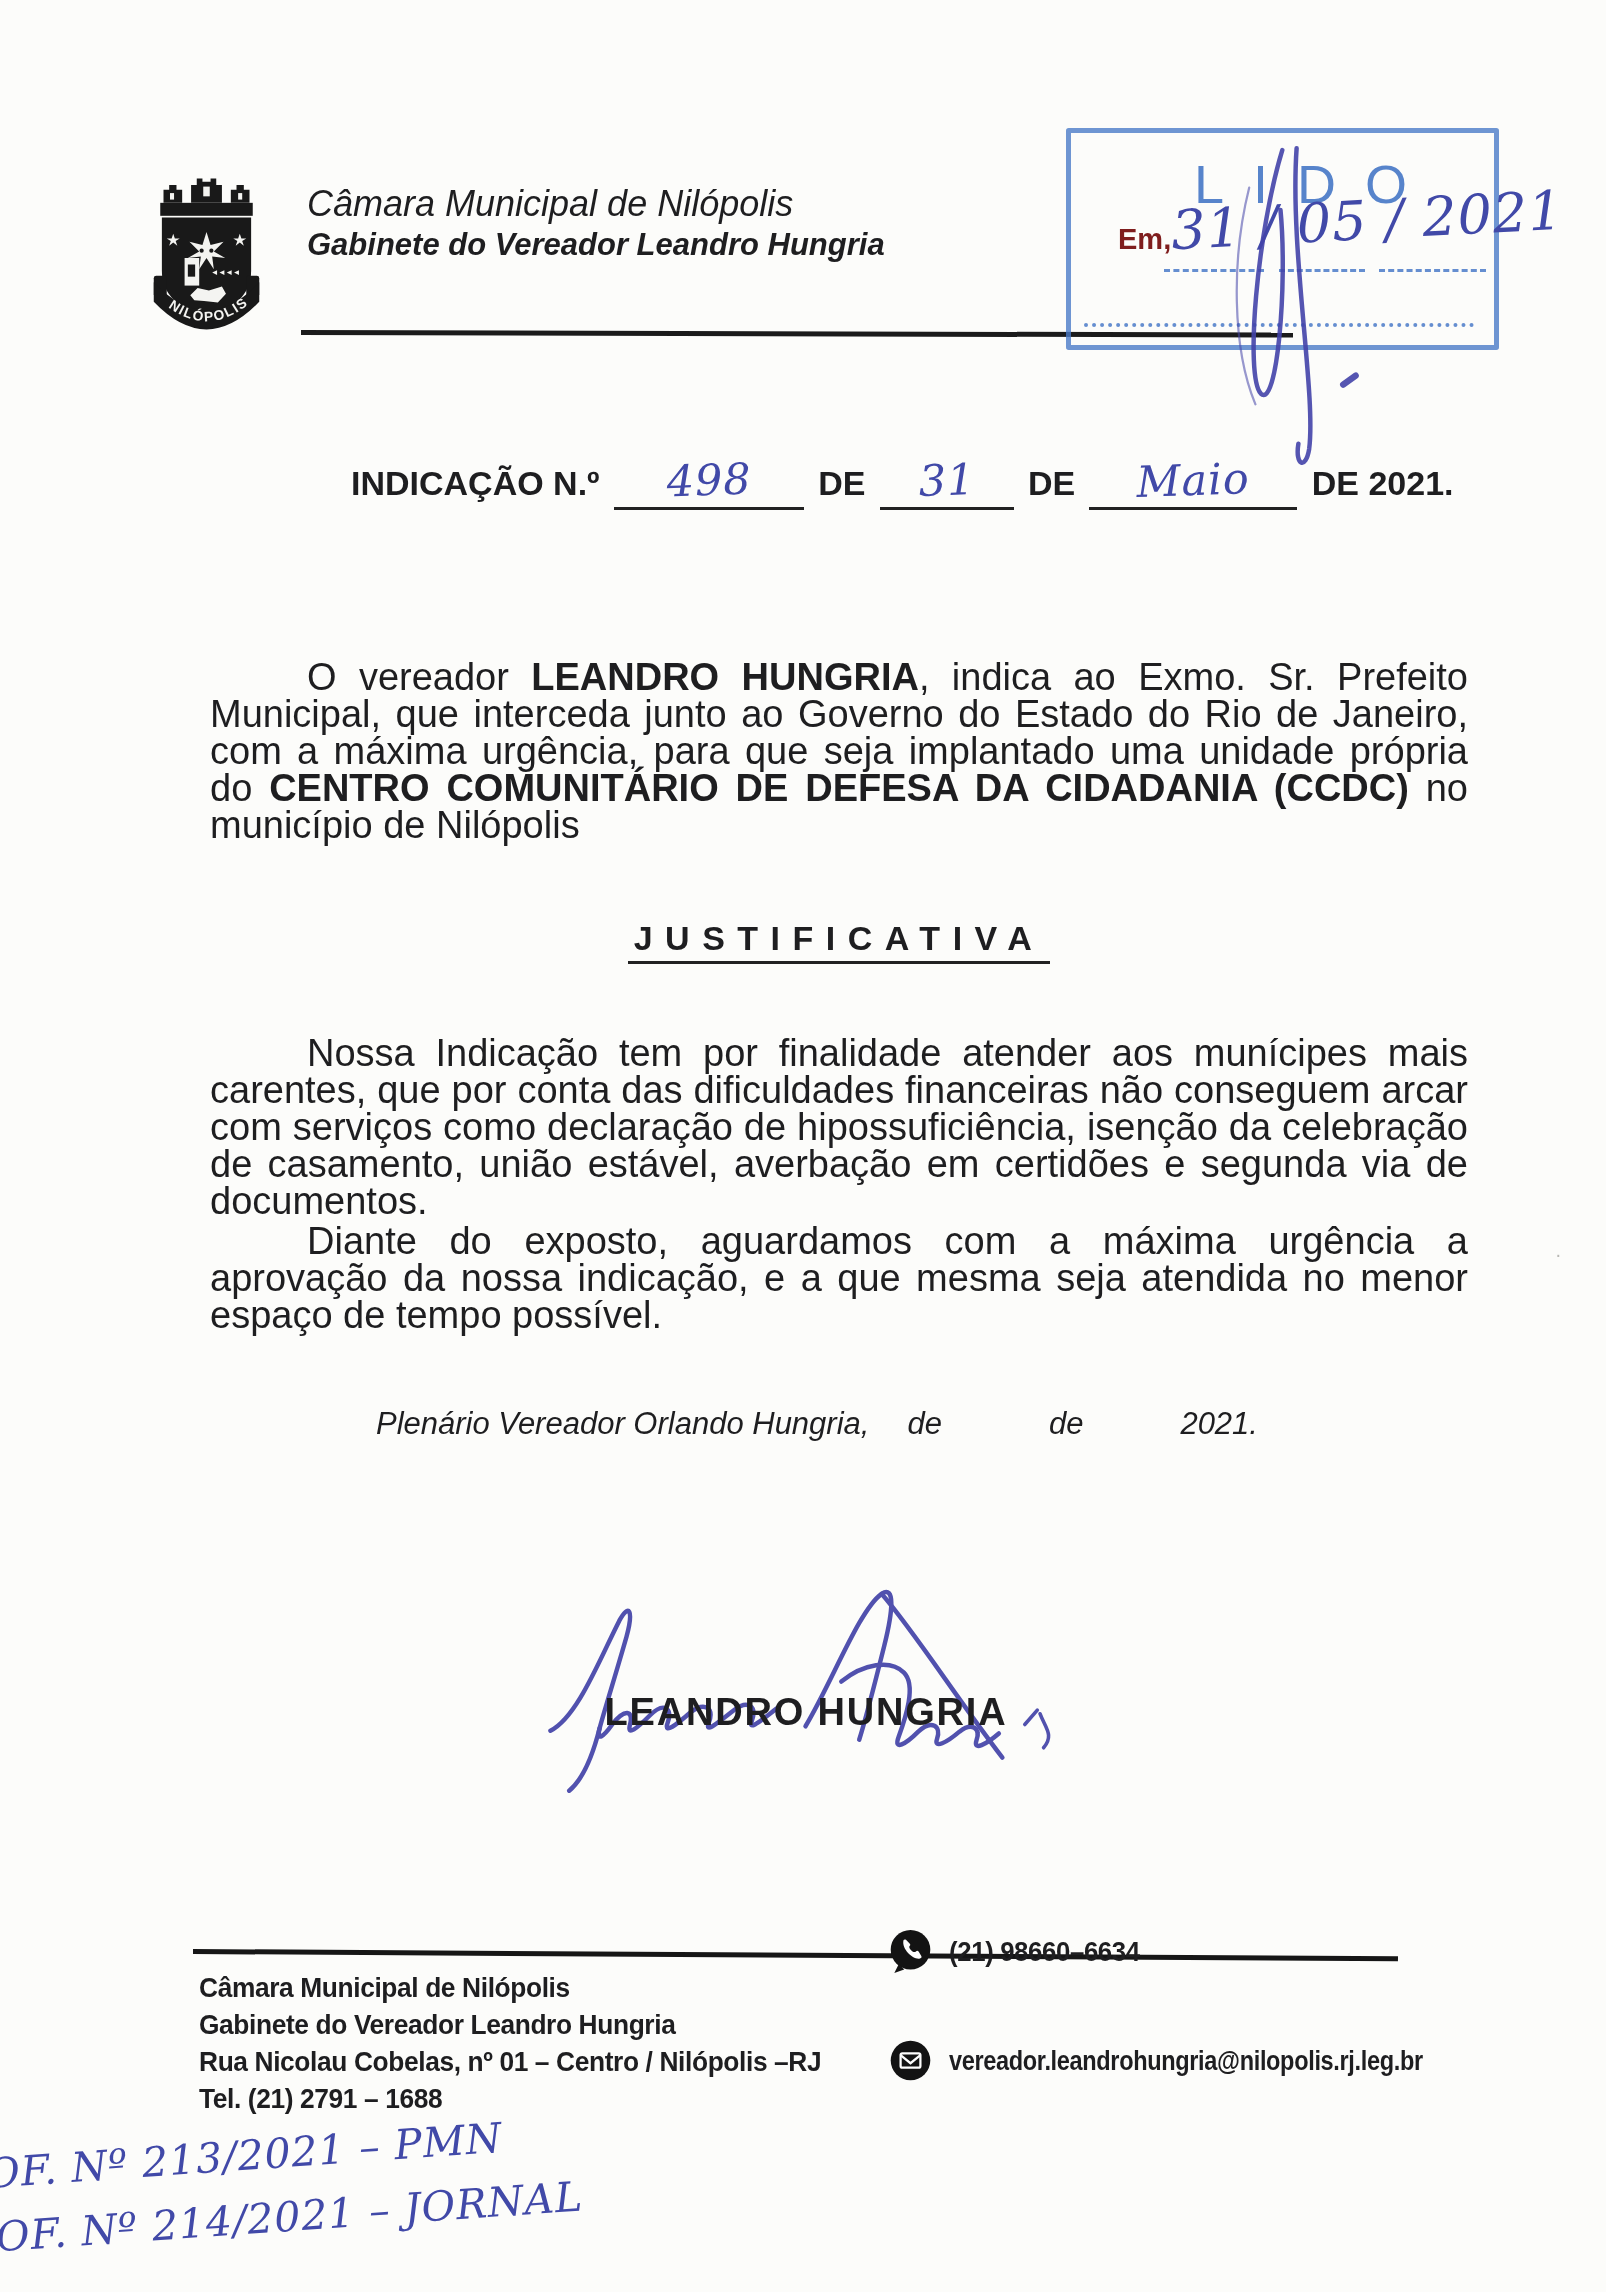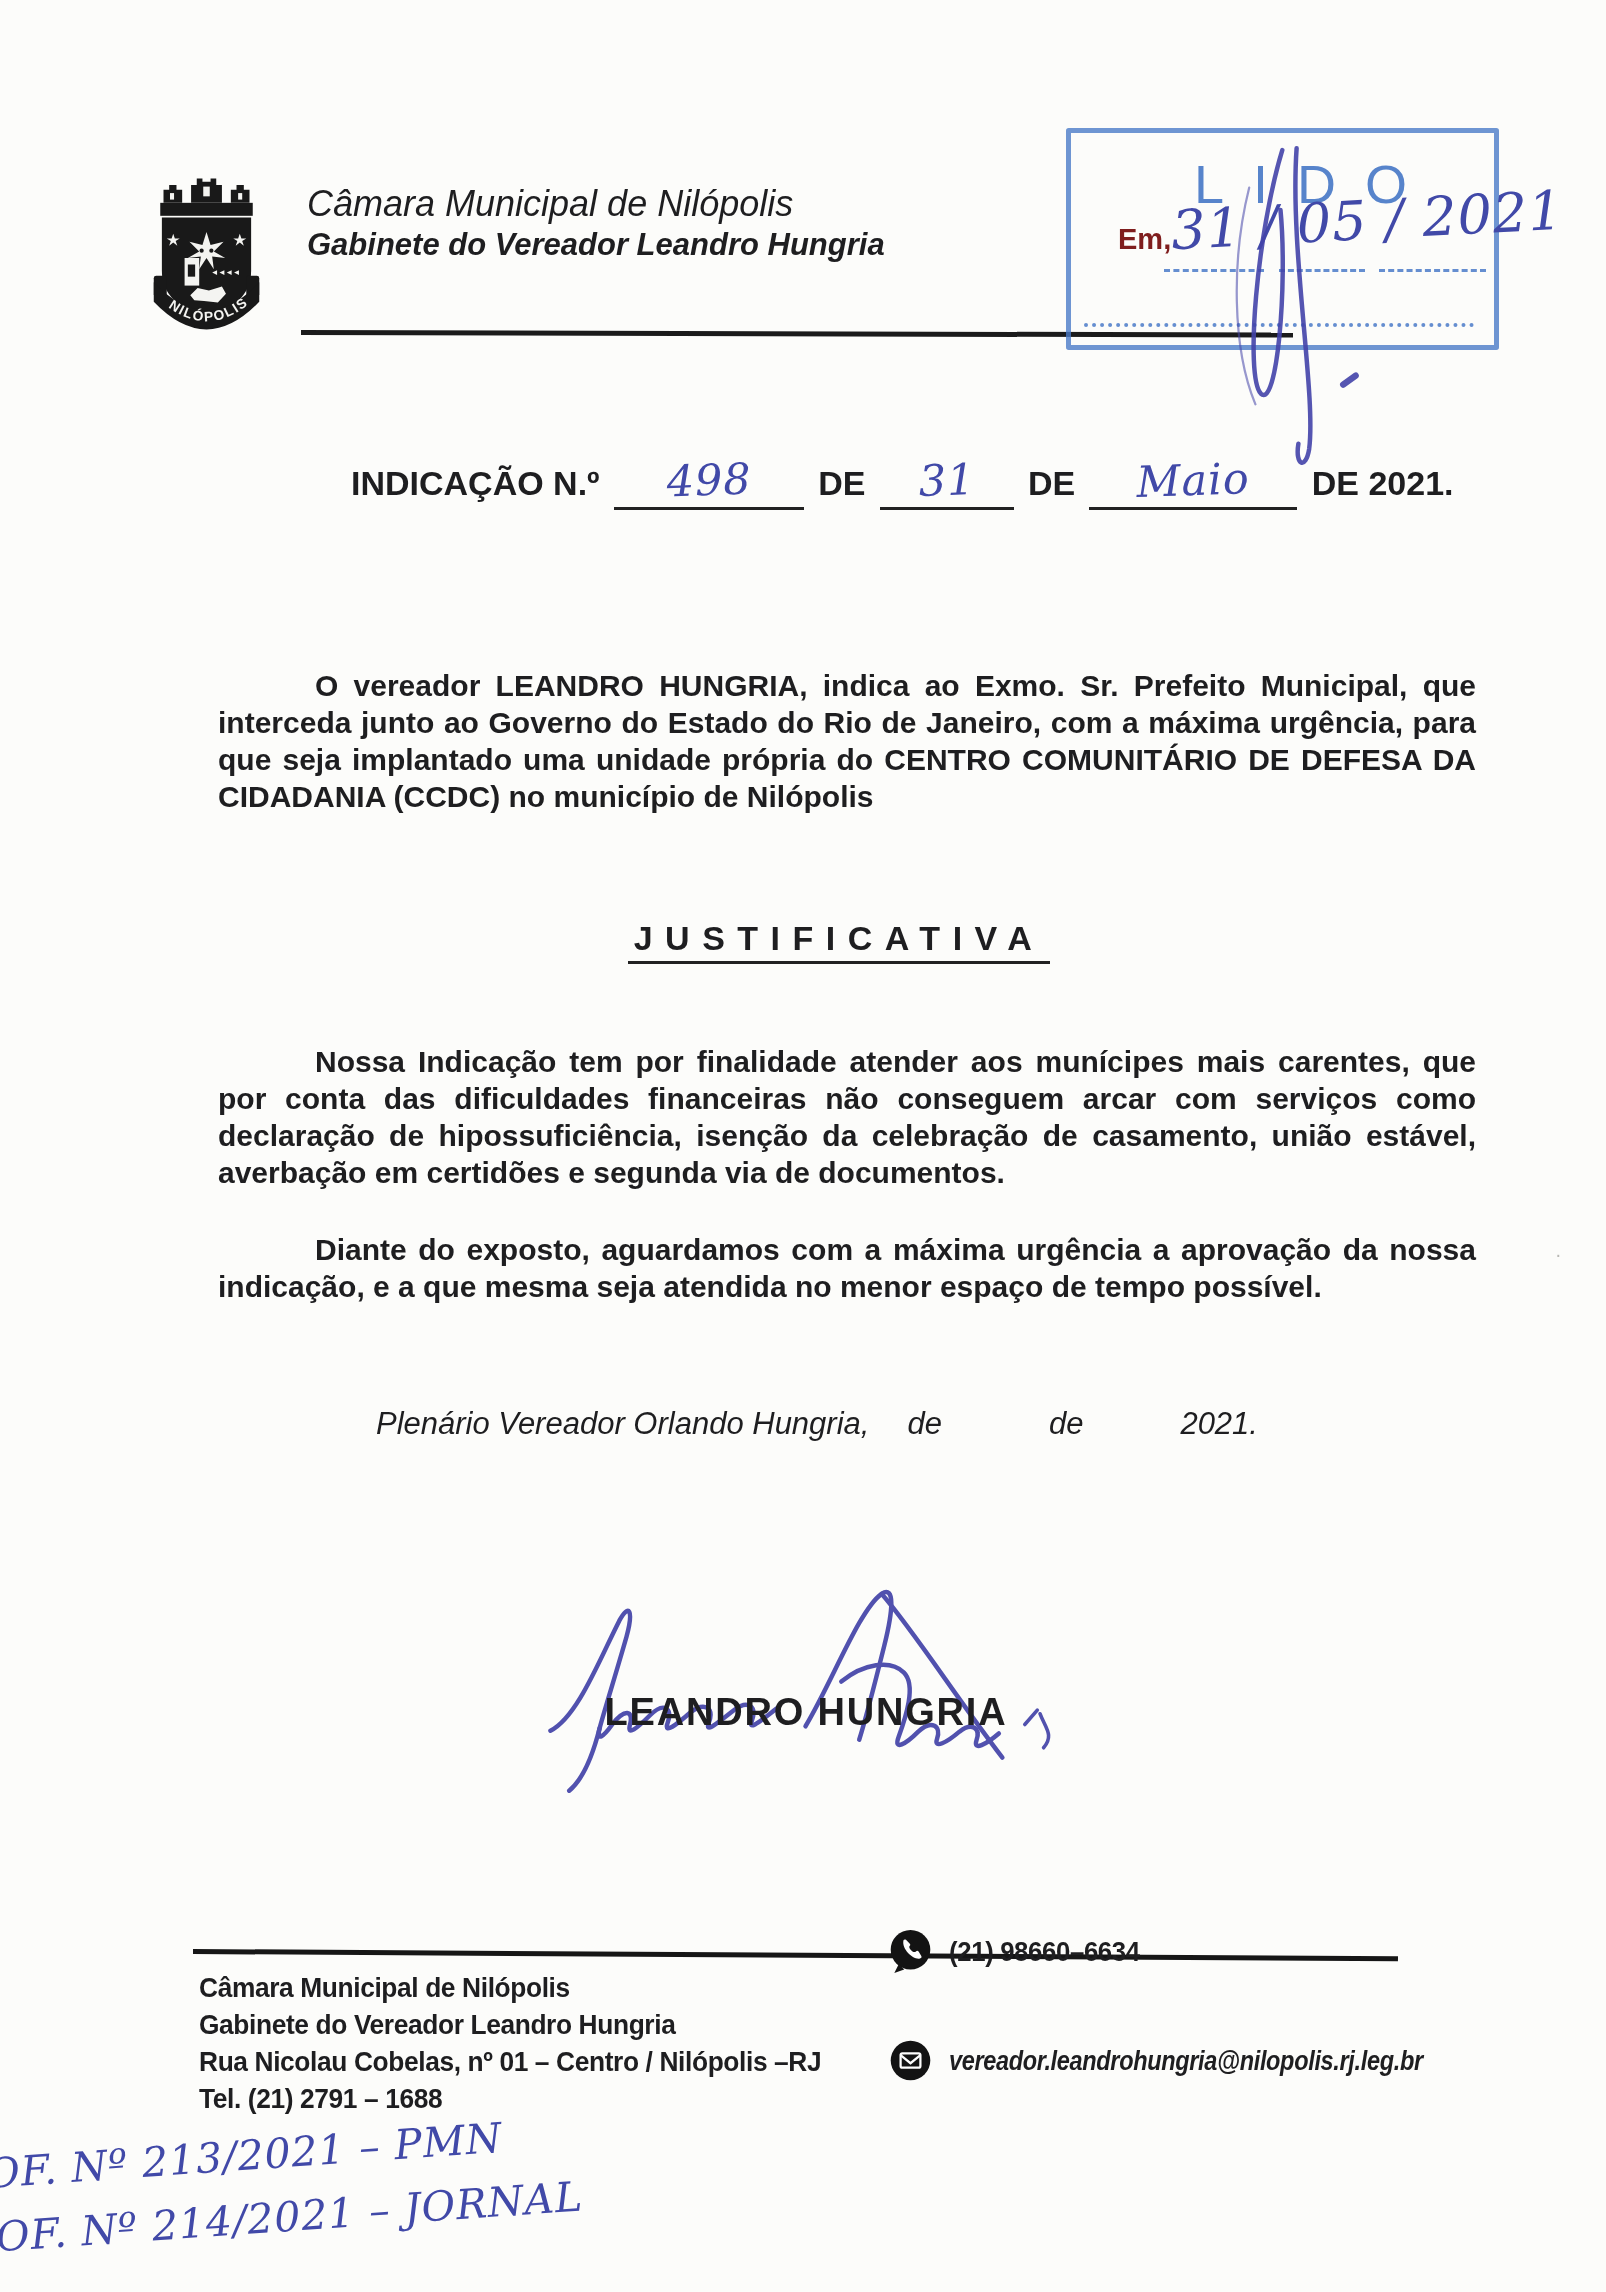--- a/index.html
+++ b/index.html
@@ -28,36 +28,36 @@
   .sd1{left:93px;width:100px;} .sd2{left:208px;width:86px;} .sd3{left:308px;width:107px;}
   .stamp-dotline{position:absolute;left:12.5px;top:190px;width:390px;border-bottom:4.5px dotted rgba(74,122,200,.85);}
   .rubric{position:absolute;left:1146px;top:125px;width:269px;height:376px;pointer-events:none;}
   
   .title-line{position:absolute;left:351px;top:464px;display:flex;align-items:flex-start;font-size:34px;font-weight:bold;white-space:nowrap;}
   .title-line .lbl{padding-bottom:5.4px;}
   .blank{position:relative;border-bottom:3.6px solid #222;height:43px;margin:0 14.3px;}
   .b1{width:190px;} .b2{width:134px;} .b3{width:208px;}
   .blank .hw-val{position:absolute;left:0;bottom:1.8px;width:100%;text-align:center;font-size:43px;font-weight:normal;color:#4149a8;transform:rotate(-2deg);}
   
-  .body-p{position:absolute;left:210px;width:1258px;margin:8px;font-size:30px;line-height:37px;text-align:justify;text-indent:97px;font-weight:bold;}
+  .body-p{position:absolute;left:210px;width:1258px;margin:0;font-size:38px;line-height:37px;text-align:justify;text-indent:97px;}
   .p1{top:659px;} .p2{top:1035px;} .p3{top:1223px;}
   .justificativa{position:absolute;left:210px;top:919px;width:1258px;text-align:center;font-size:34px;font-weight:bold;letter-spacing:12.5px;}
   .justificativa span{border-bottom:3.6px solid #222;padding:0 5.4px 3.6px 5.4px;text-align:center;}
   .plenario{position:absolute;left:376px;top:1406px;font-size:31px;font-style:italic;white-space:nowrap;}
   .plenario .gap1{margin-left:38px;} .plenario .gap2{margin-left:107px;} .plenario .gap3{margin-left:97px;}
   
   .sig-svg{position:absolute;left:537px;top:1574px;width:537px;height:224px;pointer-events:none;}
   .sig-name{position:absolute;left:555px;top:1691px;width:502px;text-align:center;font-size:38px;font-weight:bold;letter-spacing:1.8px;}
   .sig-role{position:absolute;left:555px;top:1732px;width:502px;text-align:center;font-size:34px;font-weight:bold;}
   
   .footer-rule{position:absolute;left:193px;top:1949px;width:1205px;height:5.4px;background:#161616;transform:rotate(.35deg);transform-origin:left;}
   .footer-left{position:absolute;left:199px;top:1969px;font-size:28px;font-weight:bold;line-height:37px;letter-spacing:-0.4px;transform:scaleX(.94);transform-origin:left top;white-space:nowrap;}
   .contact-row{position:absolute;display:flex;align-items:center;gap:16px;white-space:nowrap;}
   .row-phone{left:888px;top:1928px;}
-  .row-mail{left:888px;top:2038px;font-style:italic;}
+  .row-mail{left:888px;top:2038px;}
   .contact-label{font-size:28px;font-weight:bold;letter-spacing:-0.4px;transform:scaleX(.92);transform-origin:left center;}
   .mail-label{transform:scaleX(.84);}
   
   .hw-notes{position:absolute;left:-16px;top:2142px;color:#4149a8;font-size:41px;transform:rotate(-4deg);transform-origin:left top;white-space:nowrap;}
   .hw-notes .note{line-height:64px;}
   .hw-notes .note2{margin-left:5.4px;}
   .smudge{position:absolute;left:1555px;top:1243px;color:#b9b9b4;font-size:19.7px;}
 </style>
 </head>
 <body>

